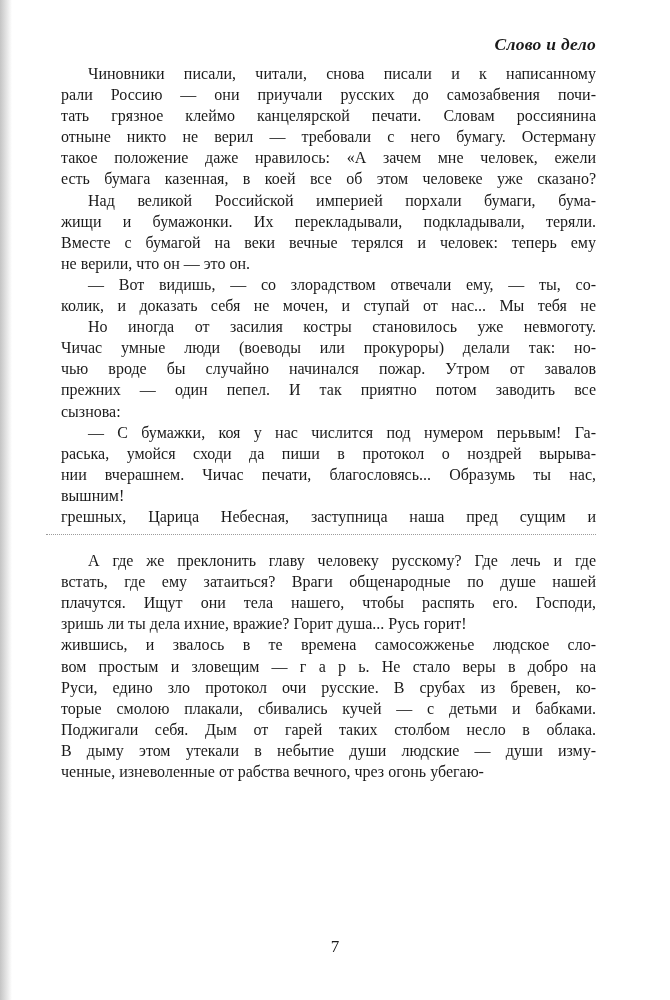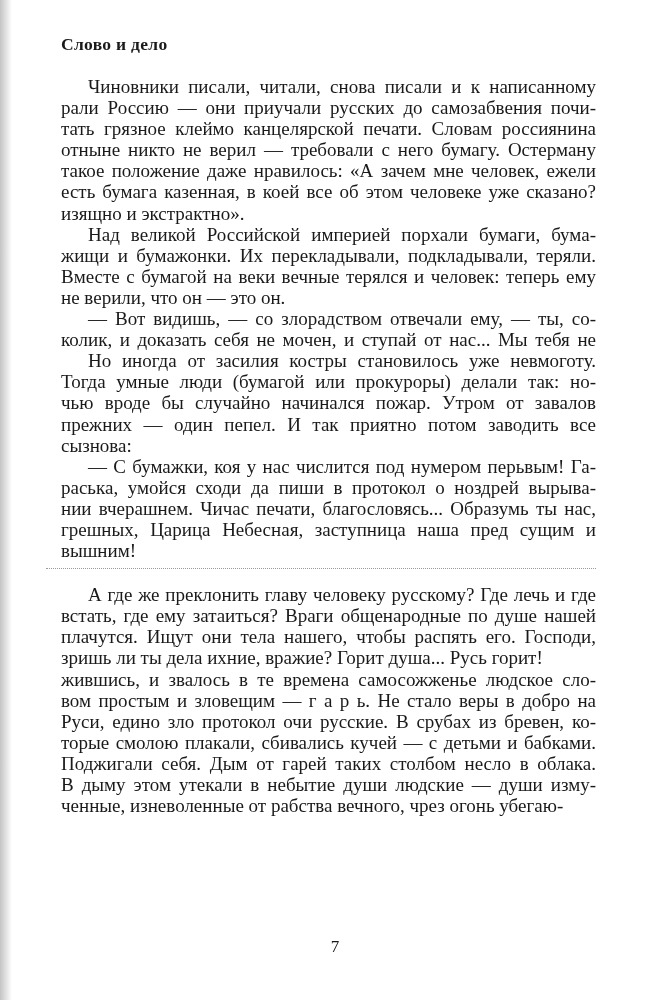--- a/index.html
+++ b/index.html
@@ -14,29 +14,30 @@
     position: absolute; left: 0; top: 0; bottom: 0; width: 12px;
     background: linear-gradient(to right, rgba(125,125,125,0.45), rgba(255,255,255,0));
     pointer-events: none;
   }
   .page {
     position: absolute; inset: 0;
     padding: 33px 74px 0 61px;
     box-sizing: border-box;
   }
   .running-title {
-    text-align: left;
+    text-align: right;
     font-weight: bold;
     font-size: 17.5px;
     line-height: 22px;
     letter-spacing: 0.3px;
+    font-style: italic;
   }
   .text-body {
-    margin-top: 21px;
-    font-size: 19px;
+    margin-top: 8px;
+    font-size: 16px;
     line-height: 21.1px;
   }
   .para { margin: 0; }
   .line {
     text-align: justify;
     text-align-last: justify;
   }
   .line.first { text-indent: 27px; }
   .line.last { text-align-last: left; }
   .separator {
@@ -61,45 +62,44 @@
   <div class="running-title">Слово и дело</div>
 
   <div class="text-body">
       <div class="para">
         <div class="line first">Чиновники писали, читали, снова писали и к написанному</div>
         <div class="line">рали Россию — они приучали русских до самозабвения почи-</div>
         <div class="line">тать грязное клеймо канцелярской печати. Словам россиянина</div>
         <div class="line">отныне никто не верил — требовали с него бумагу. Остерману</div>
         <div class="line">такое положение даже нравилось: «А зачем мне человек, ежели</div>
         <div class="line">есть бумага казенная, в коей все об этом человеке уже сказано?</div>
-        <div class="line last">изящно и экстрактно».</div>
       </div>
       <div class="para">
         <div class="line first">Над великой Российской империей порхали бумаги, бума-</div>
         <div class="line">жищи и бумажонки. Их перекладывали, подкладывали, теряли.</div>
         <div class="line">Вместе с бумагой на веки вечные терялся и человек: теперь ему</div>
         <div class="line last">не верили, что он — это он.</div>
       </div>
       <div class="para">
         <div class="line first">— Вот видишь, — со злорадством отвечали ему, — ты, со-</div>
         <div class="line">колик, и доказать себя не мочен, и ступай от нас... Мы тебя не</div>
       </div>
       <div class="para">
         <div class="line first">Но иногда от засилия костры становилось уже невмоготу.</div>
-        <div class="line">Тогда умные люди (бумагой или прокуроры) делали так: но-</div>
+        <div class="line">Чичас умные люди (воеводы или прокуроры) делали так: но-</div>
         <div class="line">чью вроде бы случайно начинался пожар. Утром от завалов</div>
         <div class="line">прежних — один пепел. И так приятно потом заводить все</div>
         <div class="line last">сызнова:</div>
       </div>
       <div class="para">
         <div class="line first">— С бумажки, коя у нас числится под нумером перьвым! Га-</div>
         <div class="line">раська, умойся сходи да пиши в протокол о ноздрей вырыва-</div>
         <div class="line">нии вчерашнем. Чичас печати, благословясь... Образумь ты нас,</div>
+        <div class="line last">вышним!</div>
         <div class="line">грешных, Царица Небесная, заступница наша пред сущим и</div>
-        <div class="line last">вышним!</div>
       </div>
       <div class="separator"></div>
       <div class="para">
         <div class="line first">А где же преклонить главу человеку русскому? Где лечь и где</div>
         <div class="line">встать, где ему затаиться? Враги общенародные по душе нашей</div>
         <div class="line">плачутся. Ищут они тела нашего, чтобы распять его. Господи,</div>
         <div class="line last">зришь ли ты дела ихние, вражие? Горит душа... Русь горит!</div>
       </div>
       <div class="para">
         <div class="line">жившись, и звалось в те времена самосожженье людское сло-</div>

